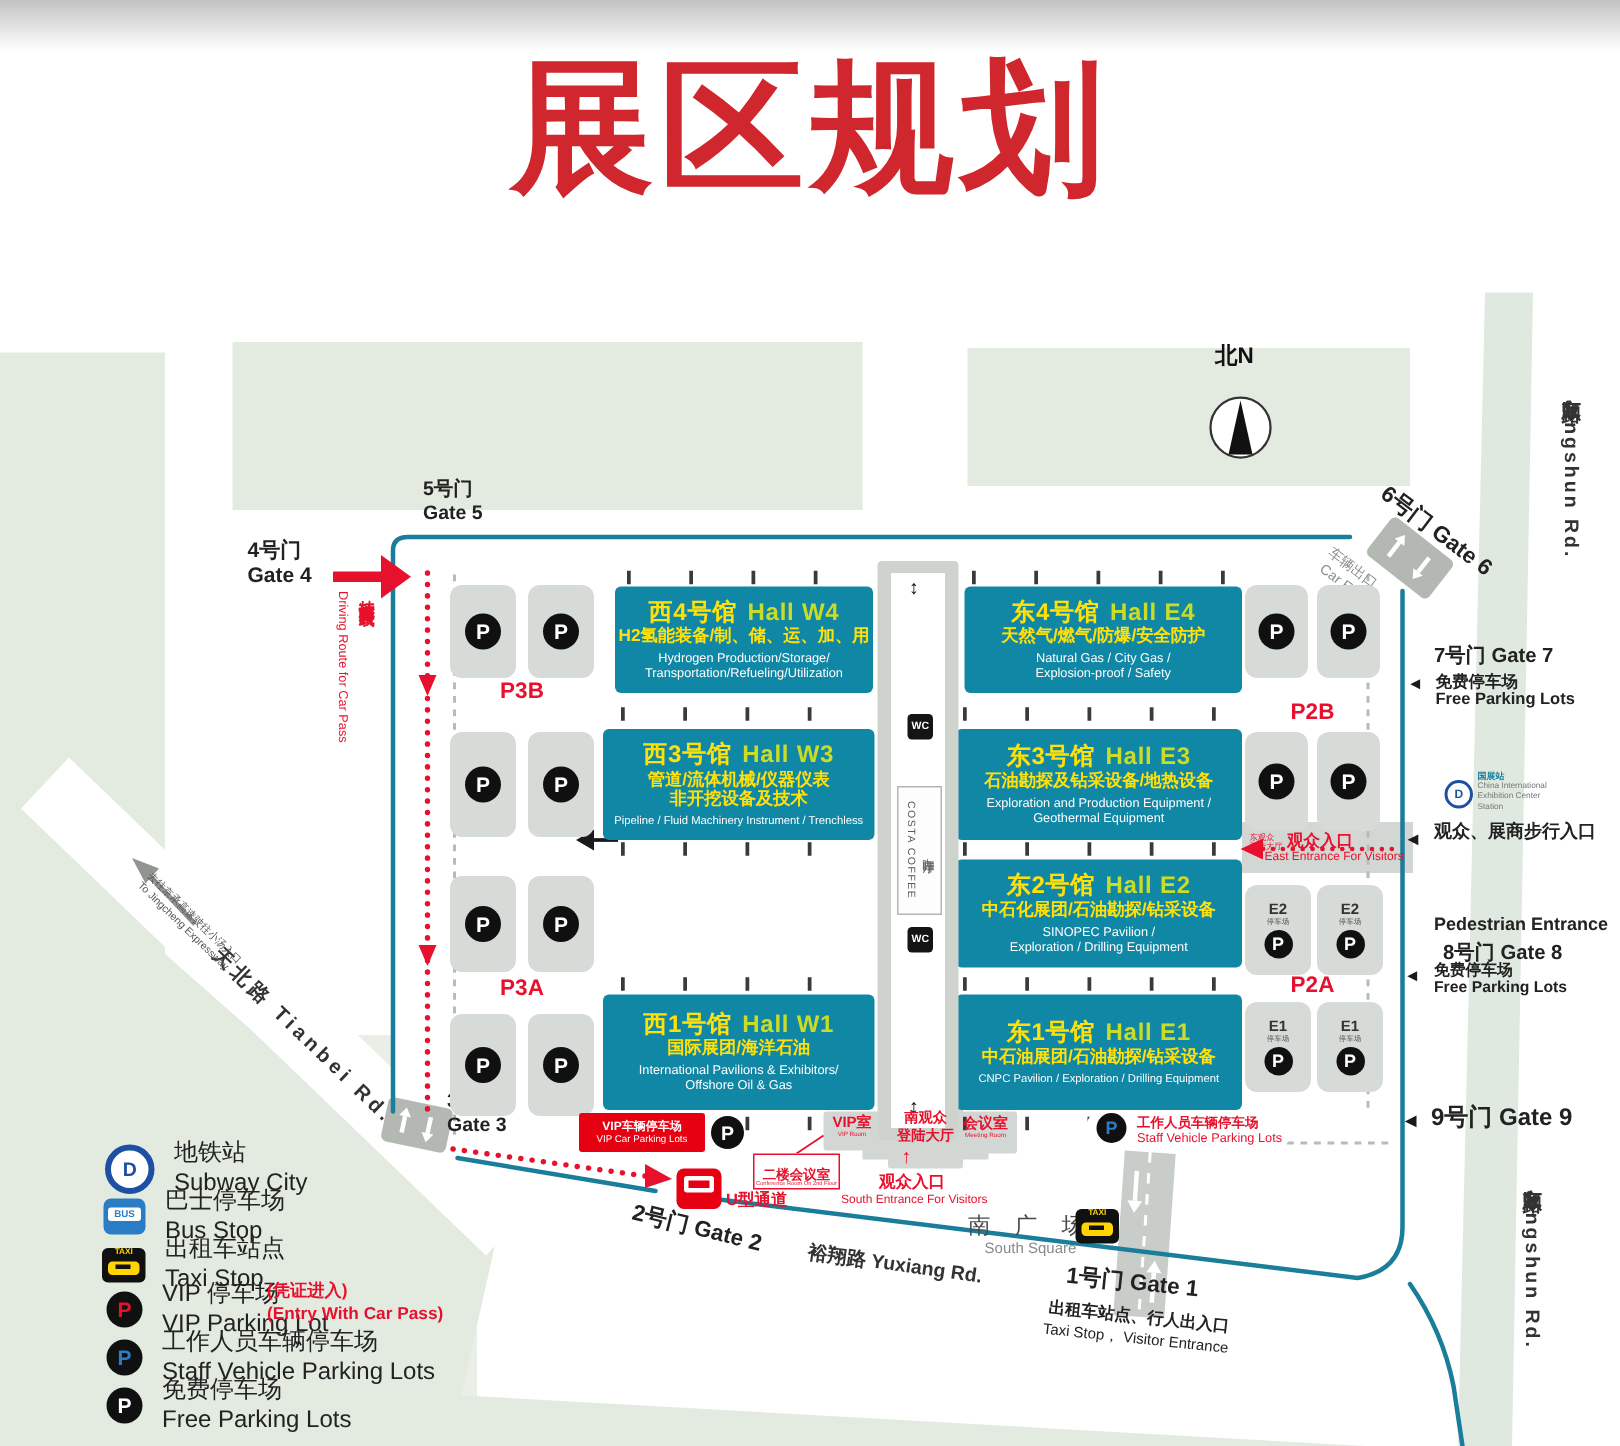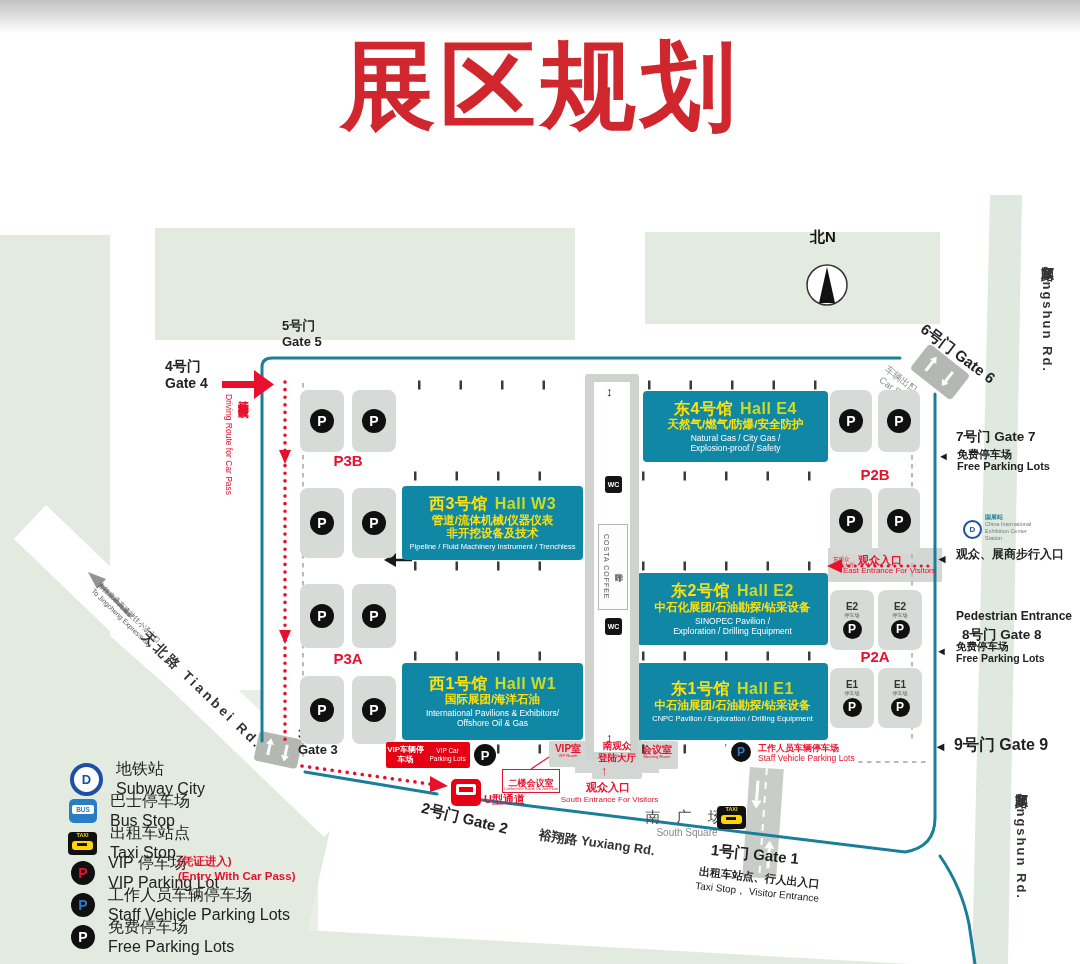--- a/index.html
+++ b/index.html
@@ -33,21 +33,21 @@
   .minilot .ml-s{font-size:5px;color:#555;margin:1px 0 2px 0;}
   
   .corridor{background:#ced3ce;border-radius:3px;}
   .corr-inner{background:#fff;}
   .coffee{background:#fdfdfd;border:1px solid #b5b5b5;display:flex;flex-direction:row;
           align-items:center;justify-content:center;gap:2px;}
   .coffee span{writing-mode:vertical-rl;color:#5a5a5a;letter-spacing:1px;}
   .wcbox{background:#141414;color:#fff;border-radius:3px;width:17px;height:17px;display:flex;
          align-items:center;justify-content:center;font-size:7px;font-weight:bold;}
   
-  .vipredbox{background:#e60012;color:#fff;border-radius:2px;display:flex;
+  .vipredbox{background:#e60012;color:#fff;border-radius:2px;display:flex;flex-direction:column;
              align-items:center;justify-content:center;text-align:center;line-height:1.25;}
   .confbox{background:#fff;border:1.5px solid #e8112d;color:#e8112d;display:flex;flex-direction:column;
            align-items:center;justify-content:flex-end;text-align:center;line-height:1;}
   .uicon{background:#e60012;border-radius:5px;position:relative;}
   .uicon .ucar{position:absolute;left:5px;top:5px;width:20px;height:11px;background:#fff;border-radius:2px;}
   .uicon .ucar:after{content:"";position:absolute;left:3px;top:3px;width:14px;height:5px;background:#e60012;}
   
   .lrow{display:flex;align-items:center;gap:13px;}
   .ltxt{font-size:16px;color:#222;line-height:1.25;font-weight:400;}
   .ic-subway{width:25px;height:25px;border:4px solid #1d50a2;border-radius:50%;background:#fff;
@@ -206,37 +206,49 @@
   <div class="abs vert" style="left:1038px;top:255px;height:190px;font-size:13px;color:#333;font-weight:600;letter-spacing:2px;">京顺路  Jingshun Rd.</div>
   <div class="abs vert" style="left:1012px;top:782px;height:170px;font-size:13px;color:#333;font-weight:600;letter-spacing:2px;">京顺路  Jingshun Rd.</div>
 
   <div class="abs vert red" style="left:224px;top:394px;height:140px;font-size:8.5px;">Driving Route for Car Pass</div>
   <div class="abs vert red" style="left:237px;top:392px;height:140px;font-size:10.5px;font-weight:bold;letter-spacing:1px;">持证车辆行驶路线</div>
 
   <div class="abs" style="left:150px;top:628px;width:230px;font-size:13.5px;color:#333;letter-spacing:3px;font-weight:600;transform:rotate(44deg);transform-origin:left top;">天北路  Tianbei Rd.</div>
   <div class="abs pre" style="left:102px;top:580px;width:130px;font-size:7px;color:#555;line-height:1.3;transform:rotate(44deg);transform-origin:left top;">去往京承高速驶往小汤入口
 To Jingcheng Expressway</div>
 
+  <div class="abs hall" style="left:410px;top:391px;width:172px;height:71px;">
+    <div class="nm"><span>西4号馆</span><span class="en">Hall W4</span></div>
+    <div class="sub">H2氢能装备/制、储、运、加、用</div>
+    <div class="en2 pre">Hydrogen Production/Storage/
+Transportation/Refueling/Utilization</div>
+  </div>
   <div class="abs hall" style="left:402px;top:486px;width:181px;height:74px;">
     <div class="nm"><span>西3号馆</span><span class="en">Hall W3</span></div>
     <div class="sub pre">管道/流体机械/仪器仪表
 非开挖设备及技术</div>
     <div class="en2 pre" style="font-size:7.5px;">Pipeline / Fluid Machinery Instrument / Trenchless</div>
   </div>
   <div class="abs hall" style="left:402px;top:663px;width:181px;height:77px;">
     <div class="nm"><span>西1号馆</span><span class="en">Hall W1</span></div>
     <div class="sub">国际展团/海洋石油</div>
     <div class="en2 pre">International Pavilions &amp; Exhibitors/
 Offshore Oil &amp; Gas</div>
   </div>
   <div class="abs hall" style="left:643px;top:391px;width:185px;height:71px;">
     <div class="nm"><span>东4号馆</span><span class="en">Hall E4</span></div>
     <div class="sub">天然气/燃气/防爆/安全防护</div>
     <div class="en2 pre">Natural Gas / City Gas /
 Explosion-proof / Safety</div>
+  </div>
+  <div class="abs hall" style="left:637px;top:486px;width:191px;height:74px;">
+    <div class="nm"><span>东3号馆</span><span class="en">Hall E3</span></div>
+    <div class="sub">石油勘探及钻采设备/地热设备</div>
+    <div class="en2 pre">Exploration and Production Equipment /
+Geothermal Equipment</div>
   </div>
   <div class="abs hall" style="left:637px;top:573px;width:191px;height:72px;">
     <div class="nm"><span>东2号馆</span><span class="en">Hall E2</span></div>
     <div class="sub">中石化展团/石油勘探/钻采设备</div>
     <div class="en2 pre">SINOPEC Pavilion /
 Exploration / Drilling Equipment</div>
   </div>
   <div class="abs hall" style="left:637px;top:663px;width:191px;height:77px;">
     <div class="nm"><span>东1号馆</span><span class="en">Hall E1</span></div>
     <div class="sub">中石油展团/石油勘探/钻采设备</div>

